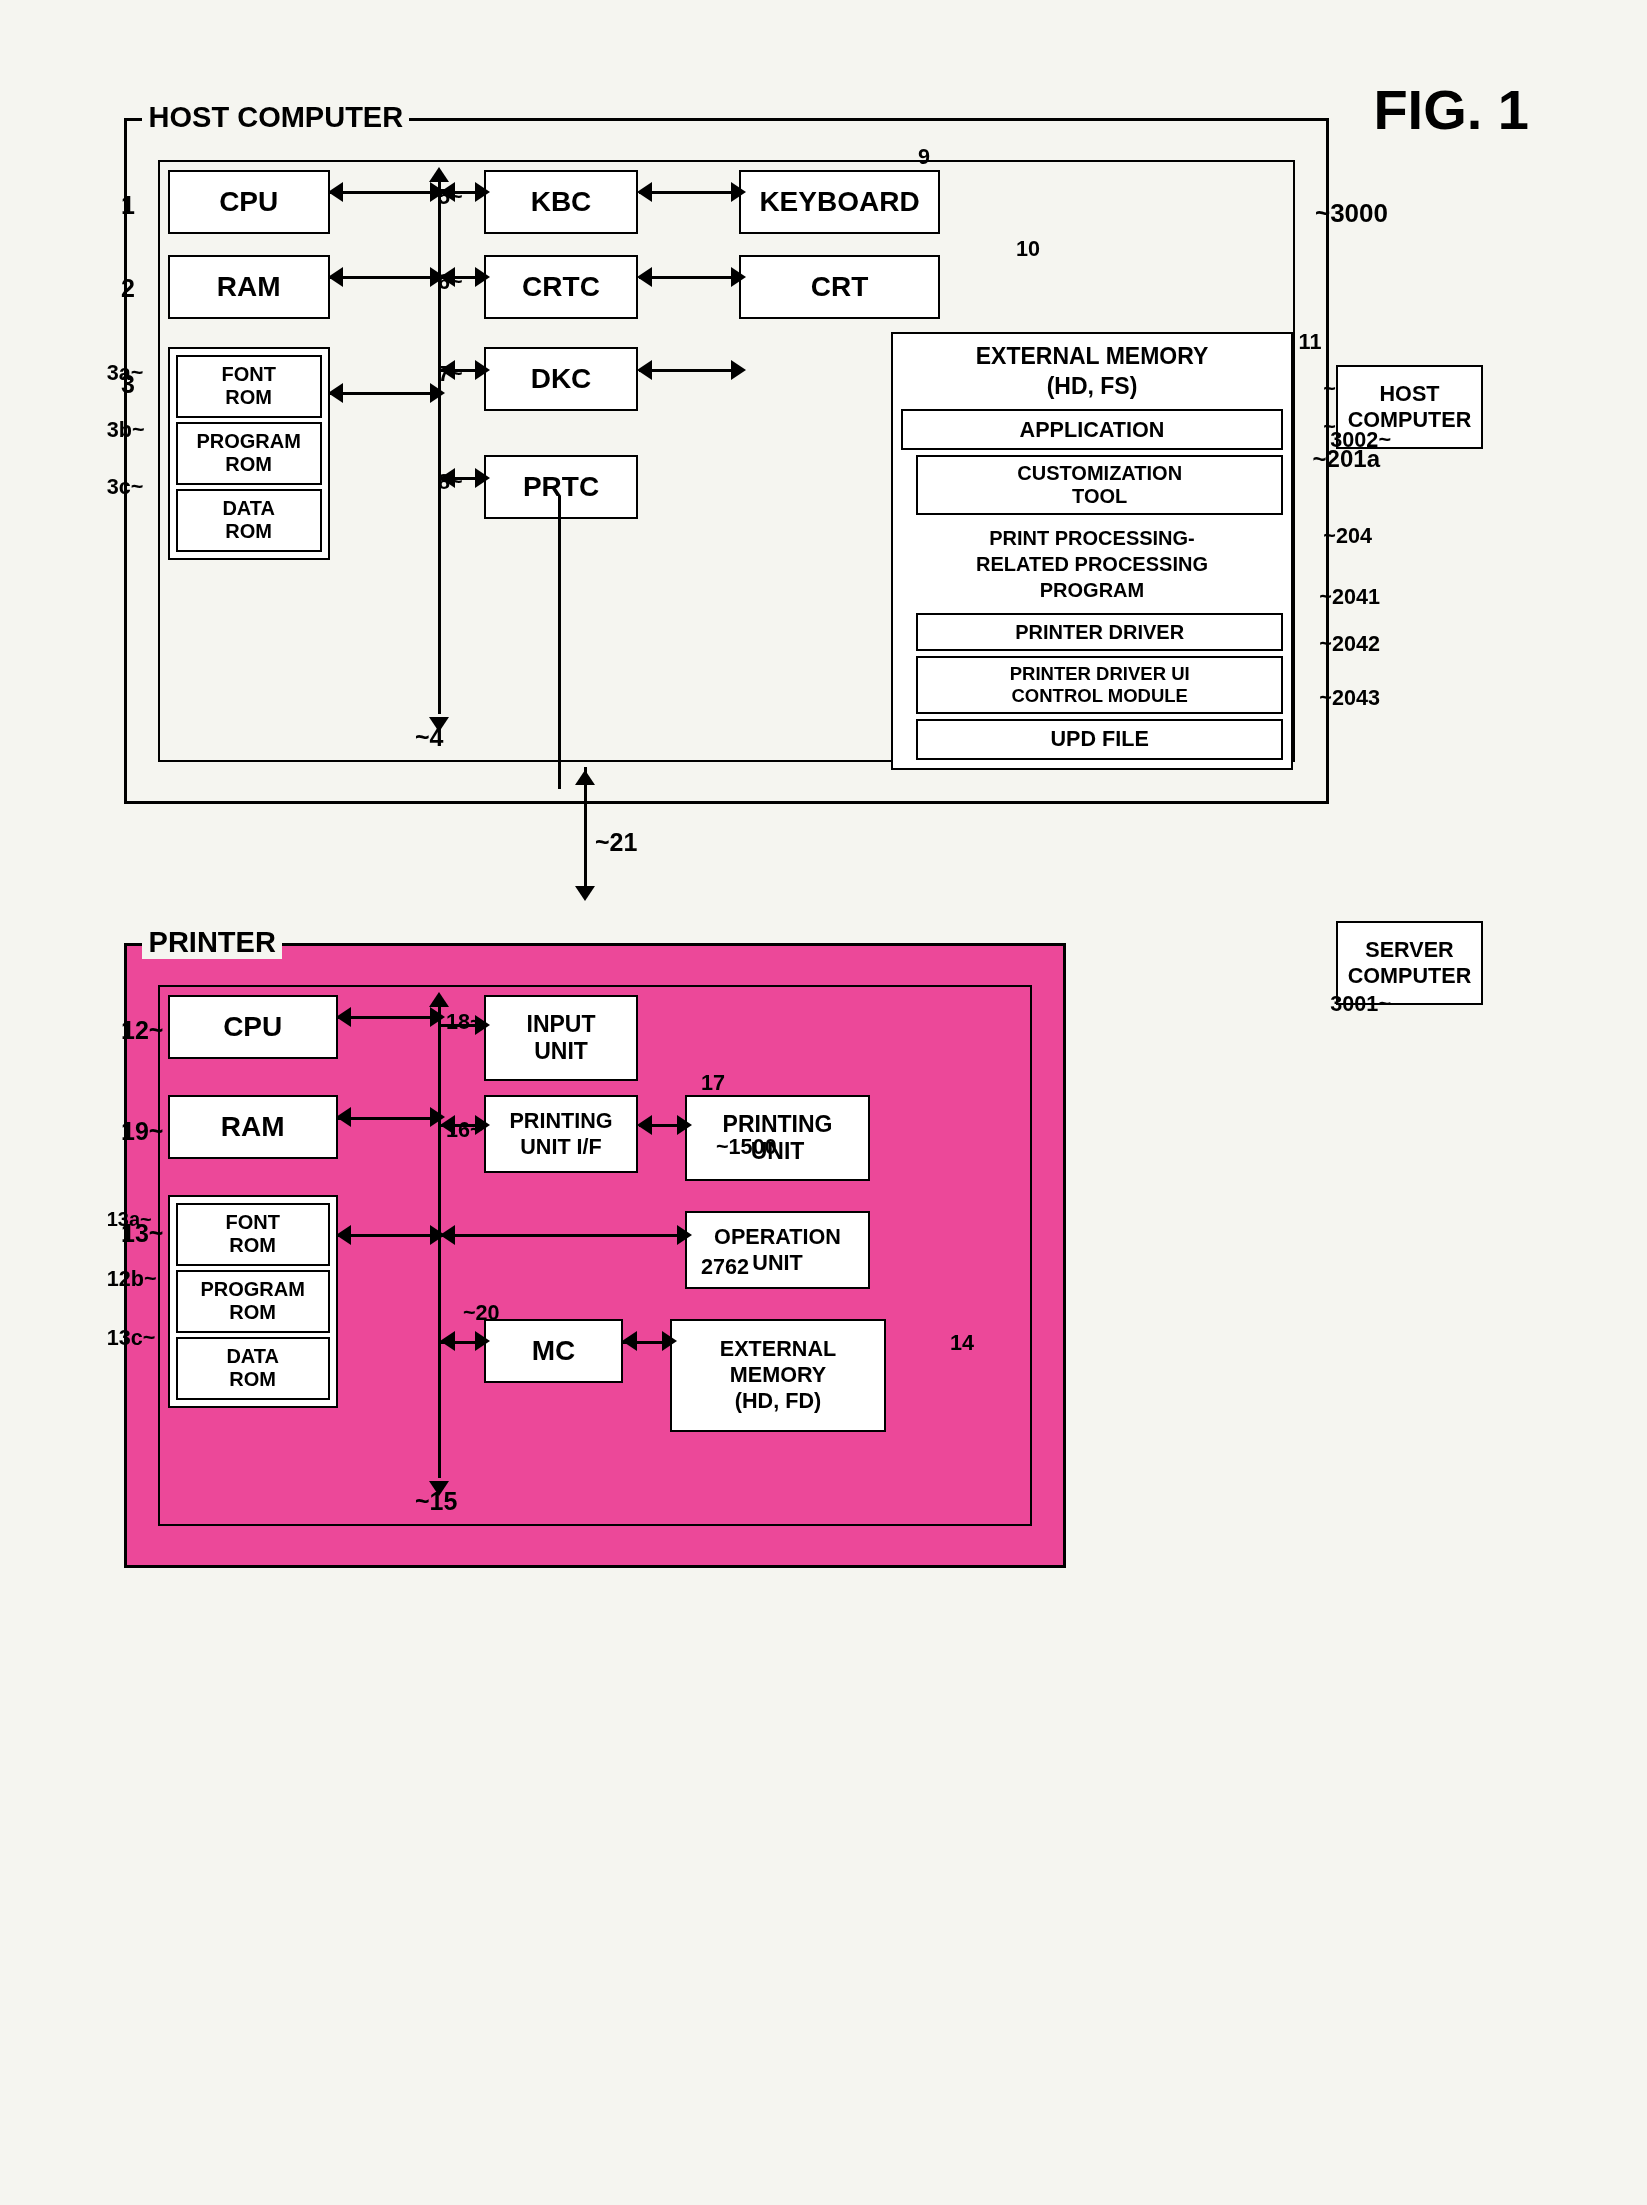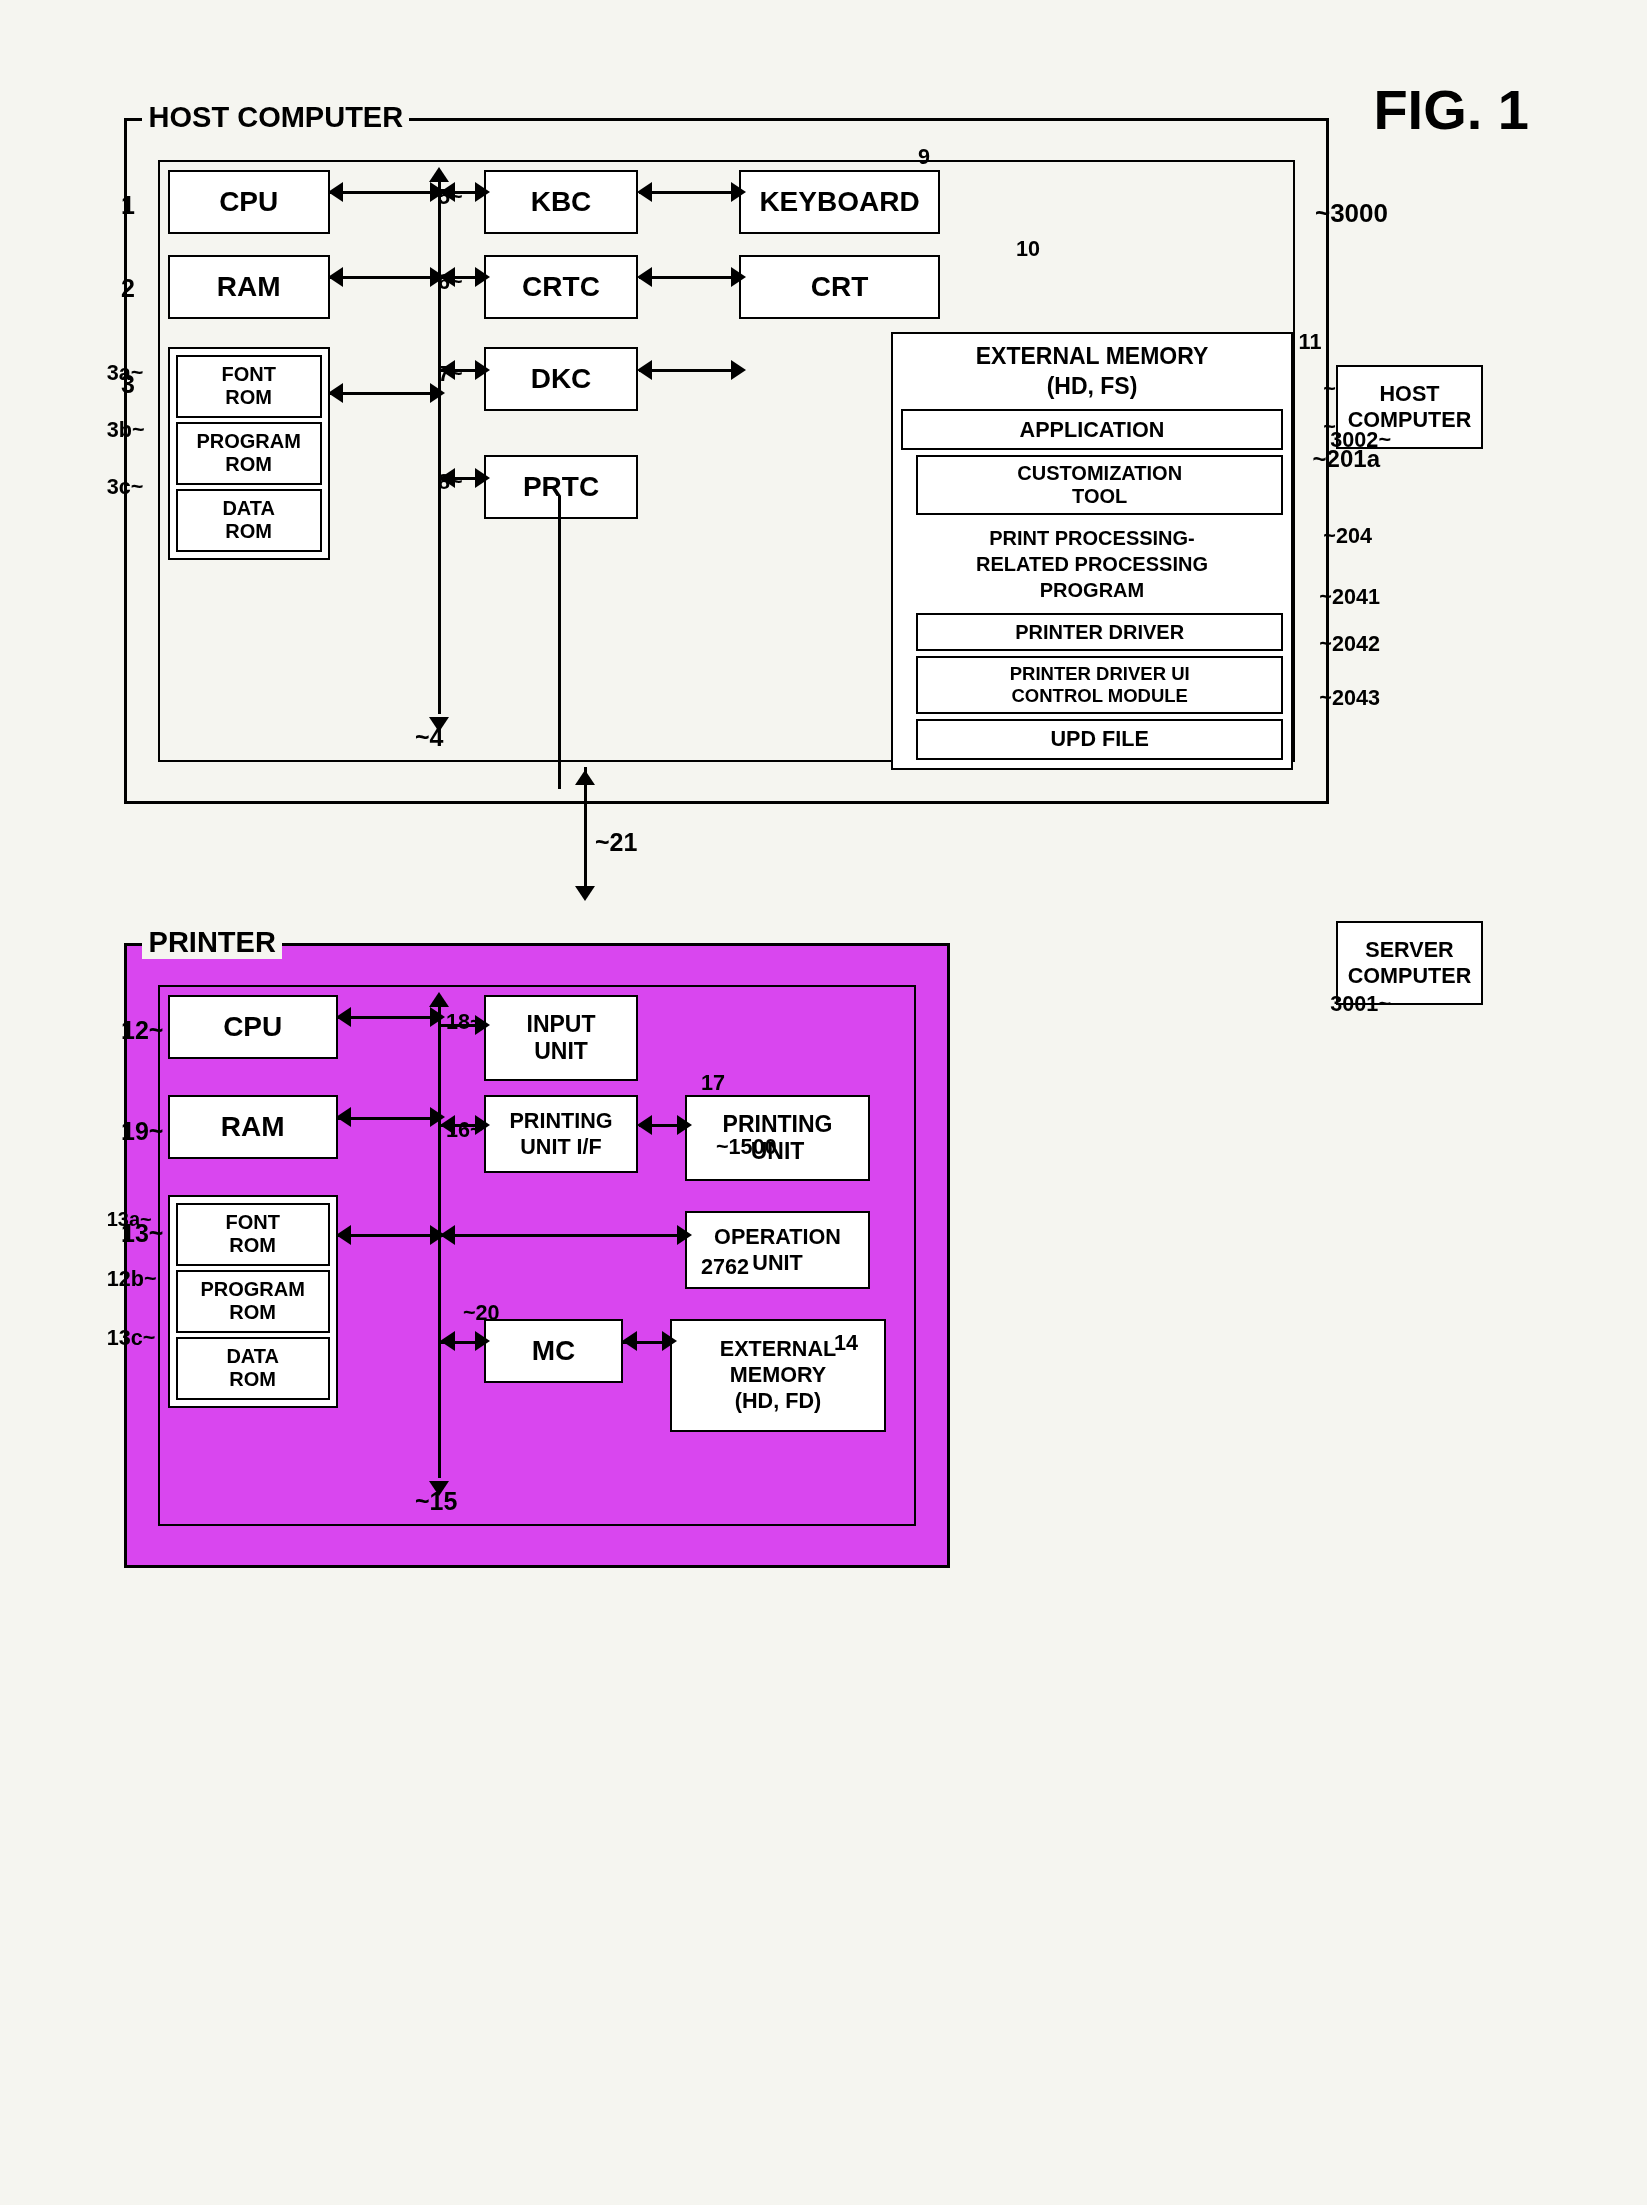--- a/index.html
+++ b/index.html
@@ -171,21 +171,21 @@
     
     <div style="position:absolute; left:460px; top:649px; width:3.1px; height:124px; background:#000;"></div>
     
     <div style="position:absolute; left:451px; top:768px; width:0; height:0; border-left:10.8px solid transparent; border-right:10.8px solid transparent; border-top:15.4px solid #000;"></div>
     
     <div style="position:absolute; left:451px; top:652px; width:0; height:0; border-left:10.8px solid transparent; border-right:10.8px solid transparent; border-bottom:15.4px solid #000;"></div>
     
     <div style="position:absolute; left:471px; top:710px; font-size:25px; font-weight:bold;">~21</div>
 
     
-    <div style="position:relative; border:3.1px solid #000; width:826px; padding:39px 31px 39px 31px; background:#d946ef; margin-top:139px;">
+    <div style="position:relative; border:3.1px solid #000; width:942px; padding:39px 31px 39px 31px; background:#ec4899; margin-top:139px;">
       <div style="position:absolute; top:-20px; left:15.4px; font-size:29px; font-weight:bold; background:#f5f5f0; padding:0 6.2px;">PRINTER</div>
 
       <div style="position:relative; border:2.3px solid #000; padding:31px 23px 39px 62px; min-height:541px;">
 
         <div style="position:absolute; left:-39px; top:29px; font-size:25px; font-weight:bold;">12~</div>
         <div style="position:absolute; left:7.7px; top:7.7px; width:170px; border:2.3px solid #000; text-align:center; font-size:28px; font-weight:bold; padding:14px 7.7px; background:#fff;">CPU</div>
 
         <div style="position:absolute; left:-39px; top:130px; font-size:25px; font-weight:bold;">19~</div>
         <div style="position:absolute; left:7.7px; top:108px; width:170px; border:2.3px solid #000; text-align:center; font-size:28px; font-weight:bold; padding:14px 7.7px; background:#fff;">RAM</div>
 

